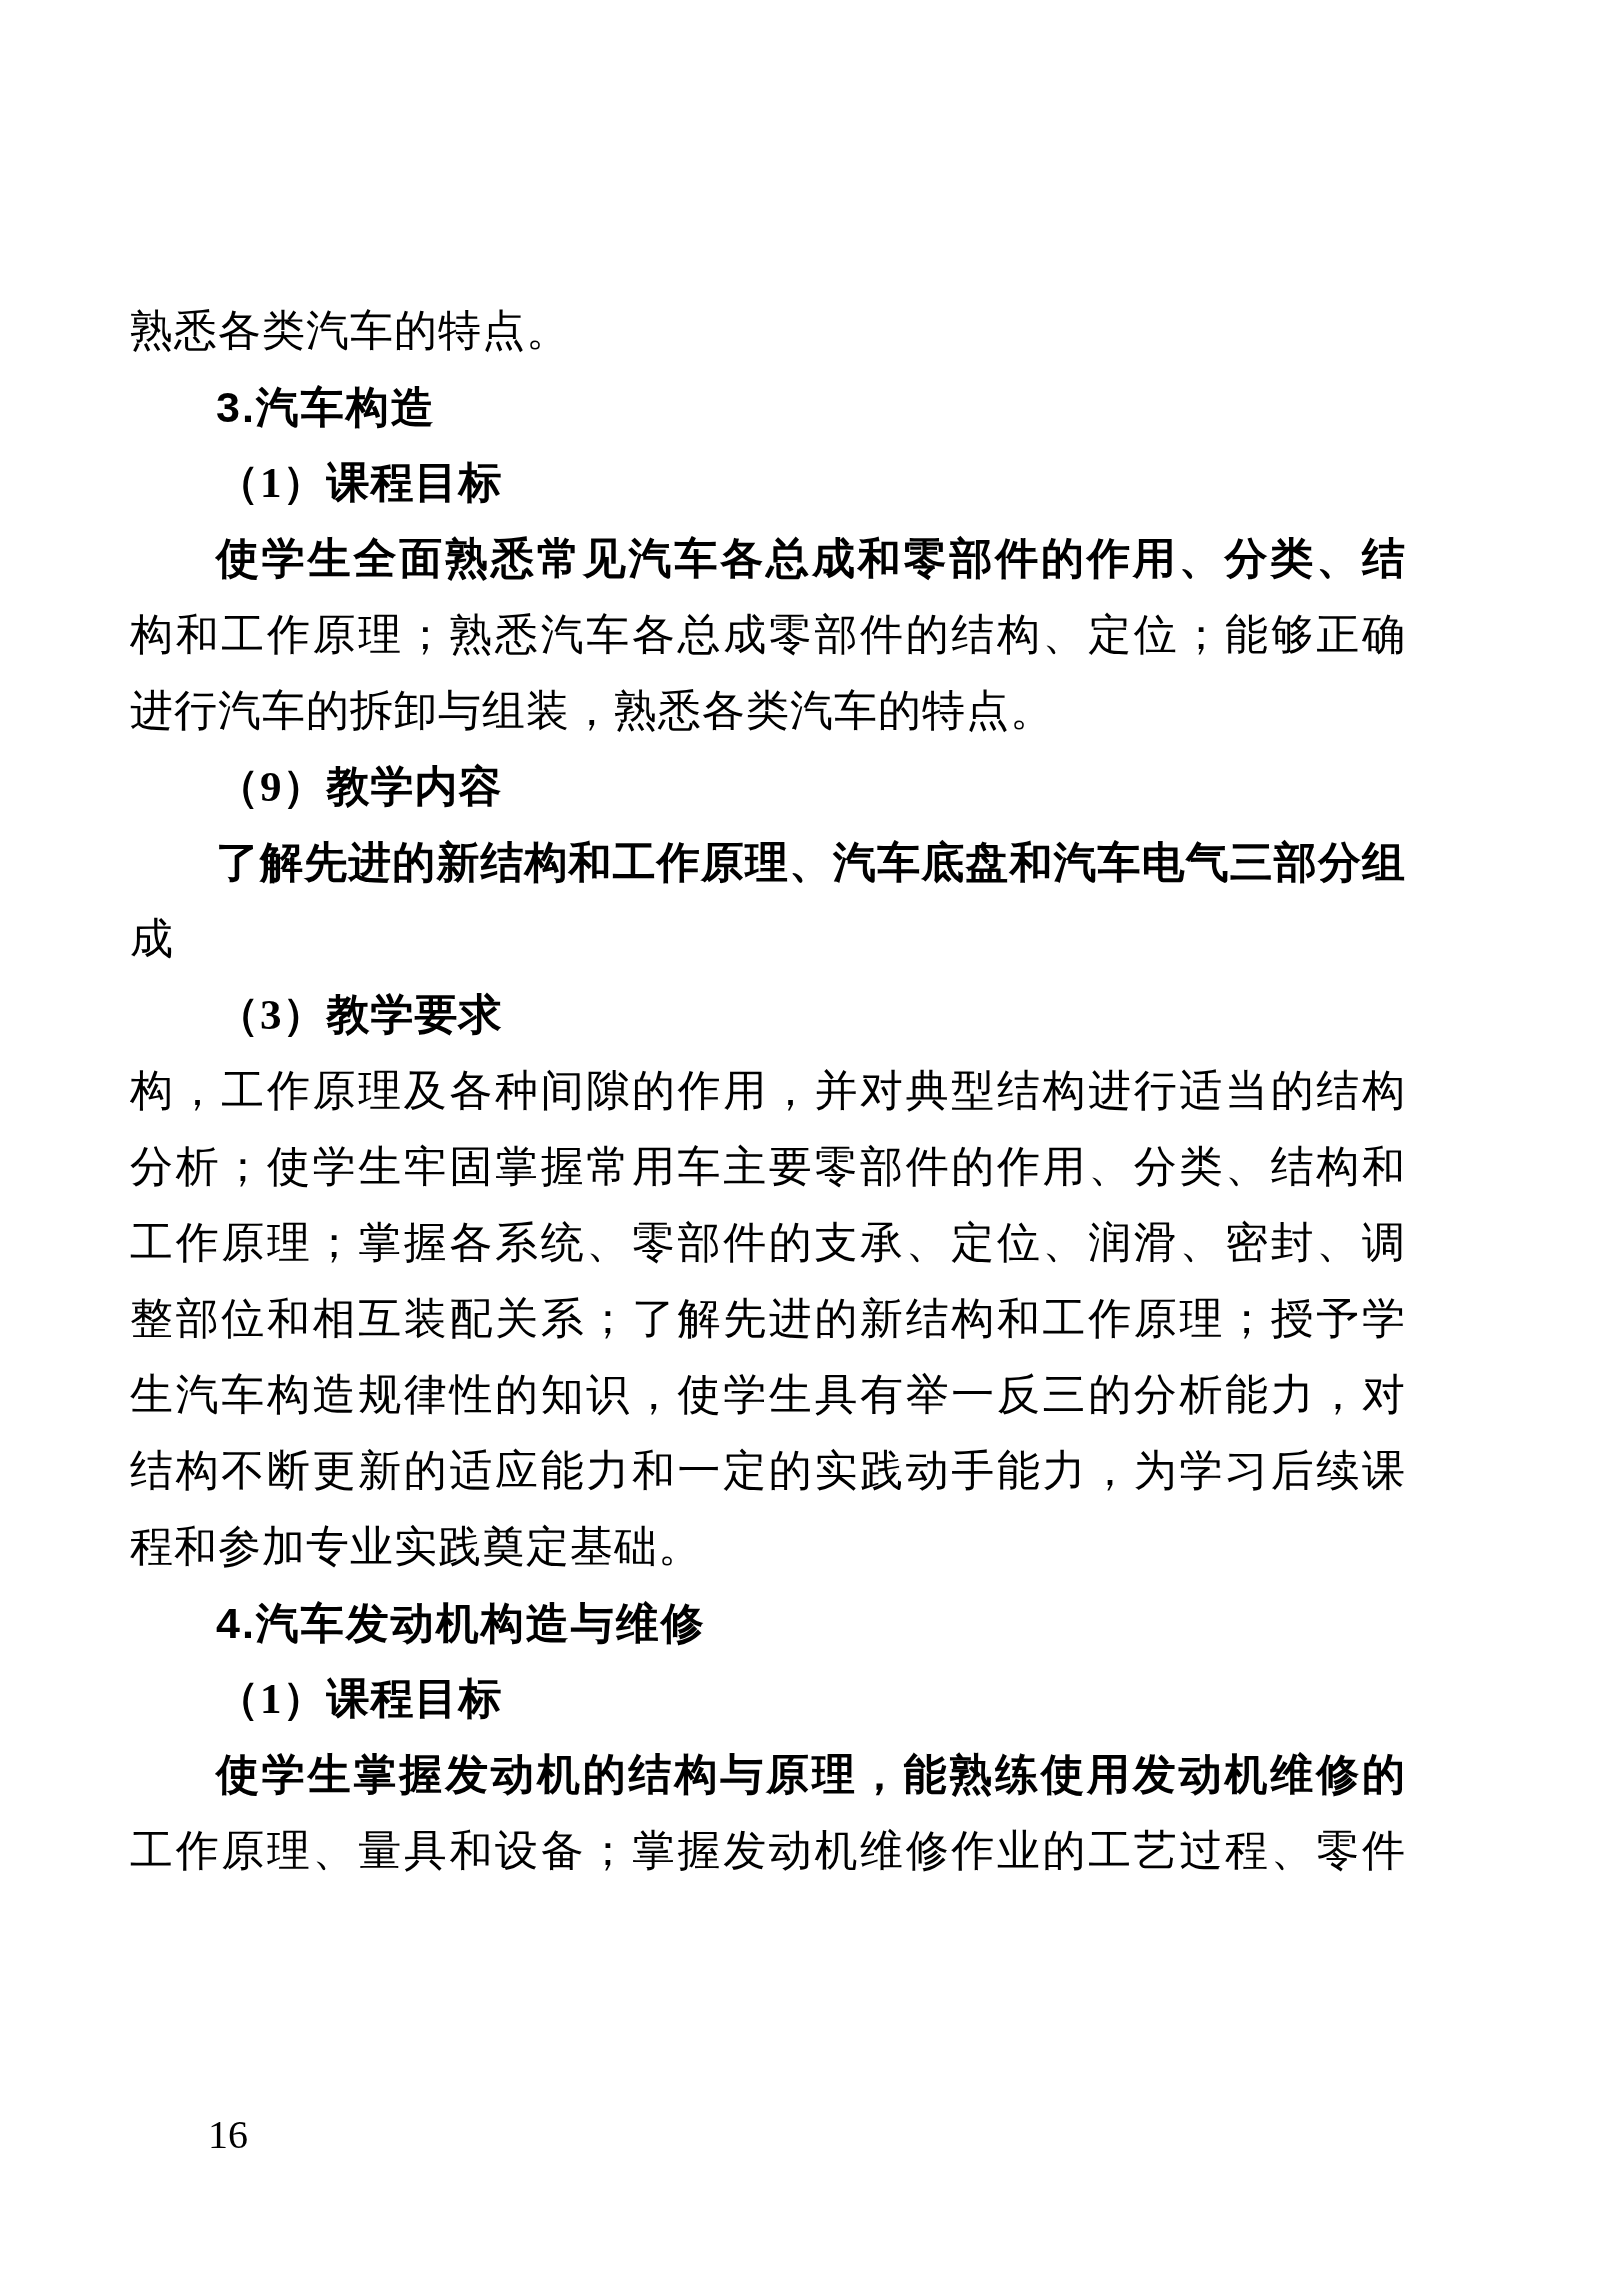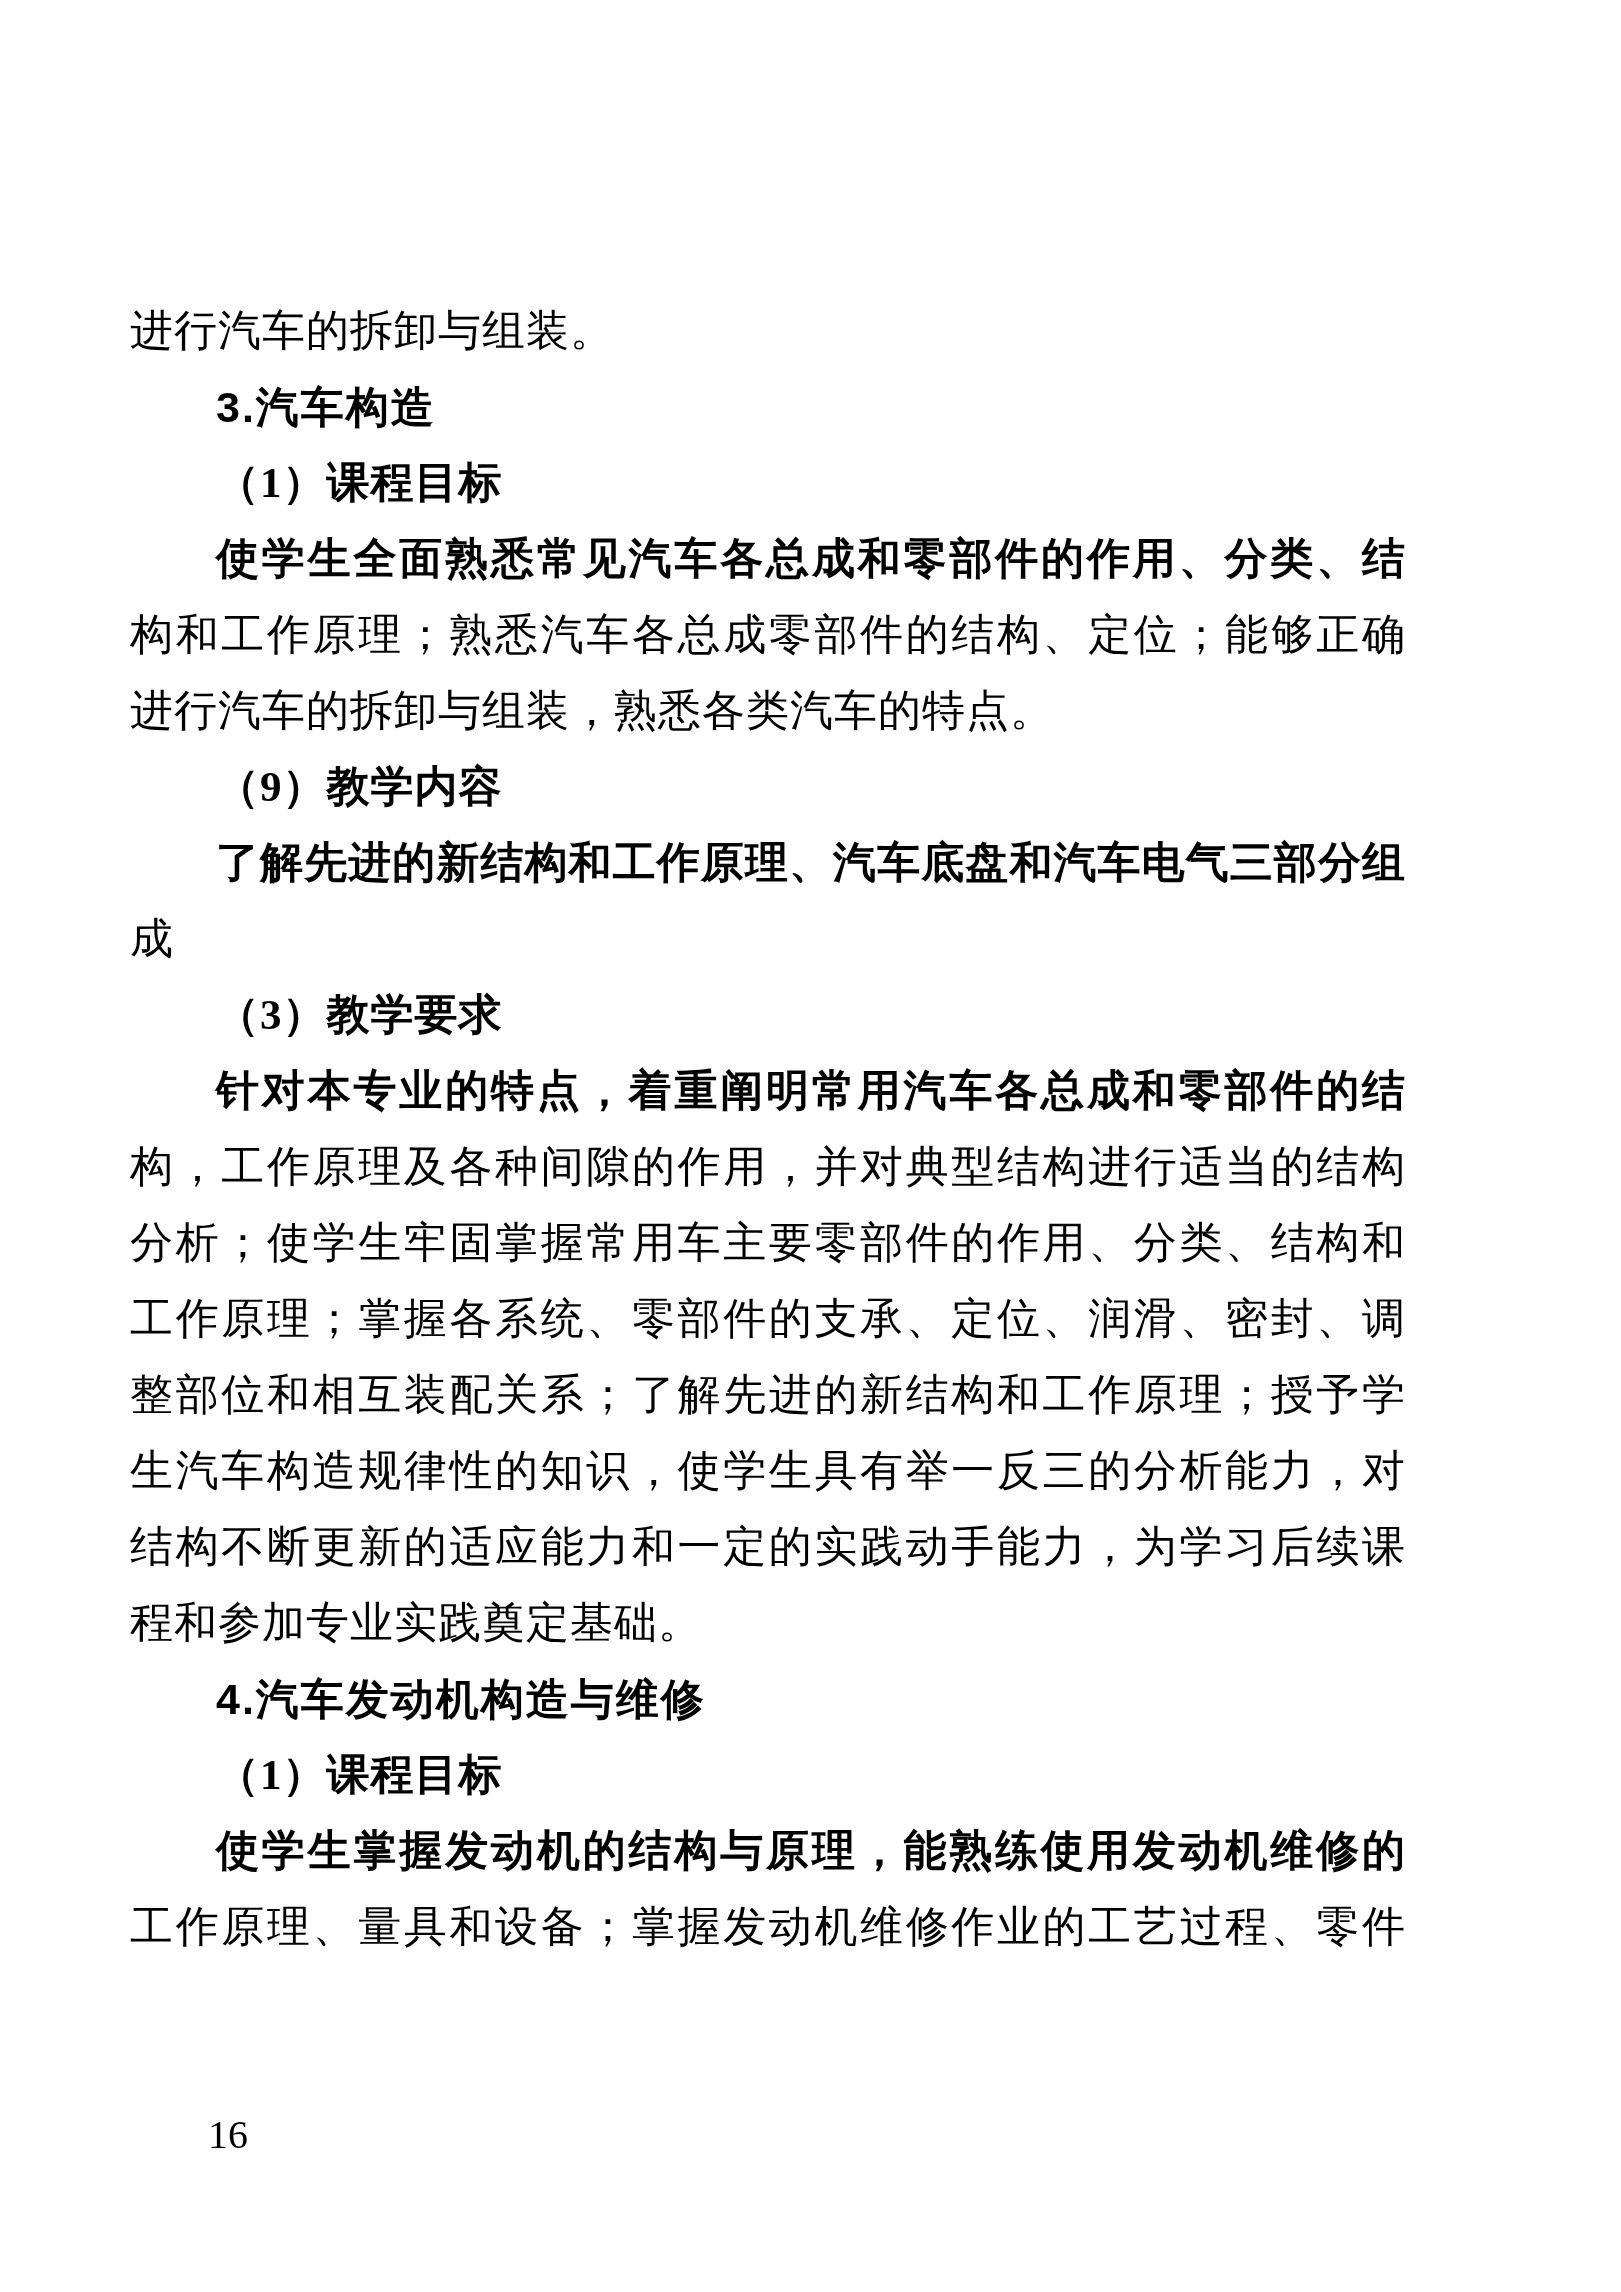--- a/index.html
+++ b/index.html
@@ -50,31 +50,30 @@
     font-size: 40px;
     line-height: 39px;
     font-family: "Liberation Serif", "DejaVu Serif", serif;
   }
 </style>
 </head>
 <body>
 
 <div class="page">
   <div class="text-block" id="text-block">
-      <div class="line">进行汽车的拆卸与组装。</div>
+      <div class="line">熟悉各类汽车的特点。</div>
       <div class="line indent bold">3.汽车构造</div>
       <div class="line indent">（1）课程目标</div>
       <div class="line indent stretch">使学生全面熟悉常见汽车各总成和零部件的作用、分类、结</div>
       <div class="line stretch">构和工作原理；熟悉汽车各总成零部件的结构、定位；能够正确</div>
       <div class="line">进行汽车的拆卸与组装，熟悉各类汽车的特点。</div>
       <div class="line indent">（9）教学内容</div>
       <div class="line indent stretch">了解先进的新结构和工作原理、汽车底盘和汽车电气三部分组</div>
       <div class="line">成</div>
       <div class="line indent">（3）教学要求</div>
-      <div class="line indent stretch">针对本专业的特点，着重阐明常用汽车各总成和零部件的结</div>
       <div class="line stretch">构，工作原理及各种间隙的作用，并对典型结构进行适当的结构</div>
       <div class="line stretch">分析；使学生牢固掌握常用车主要零部件的作用、分类、结构和</div>
       <div class="line stretch">工作原理；掌握各系统、零部件的支承、定位、润滑、密封、调</div>
       <div class="line stretch">整部位和相互装配关系；了解先进的新结构和工作原理；授予学</div>
       <div class="line stretch">生汽车构造规律性的知识，使学生具有举一反三的分析能力，对</div>
       <div class="line stretch">结构不断更新的适应能力和一定的实践动手能力，为学习后续课</div>
       <div class="line">程和参加专业实践奠定基础。</div>
       <div class="line indent bold">4.汽车发动机构造与维修</div>
       <div class="line indent">（1）课程目标</div>
       <div class="line indent stretch">使学生掌握发动机的结构与原理，能熟练使用发动机维修的</div>

